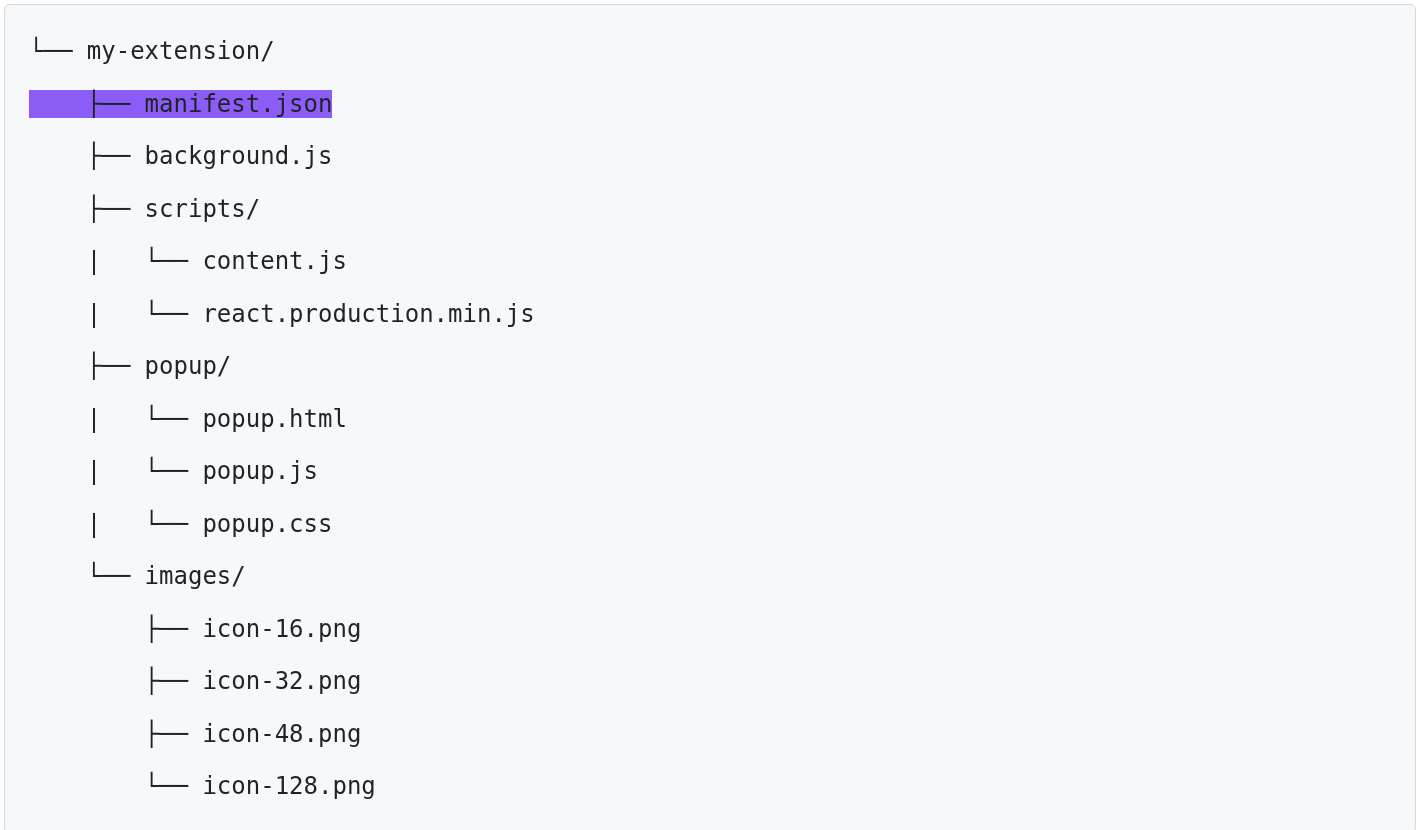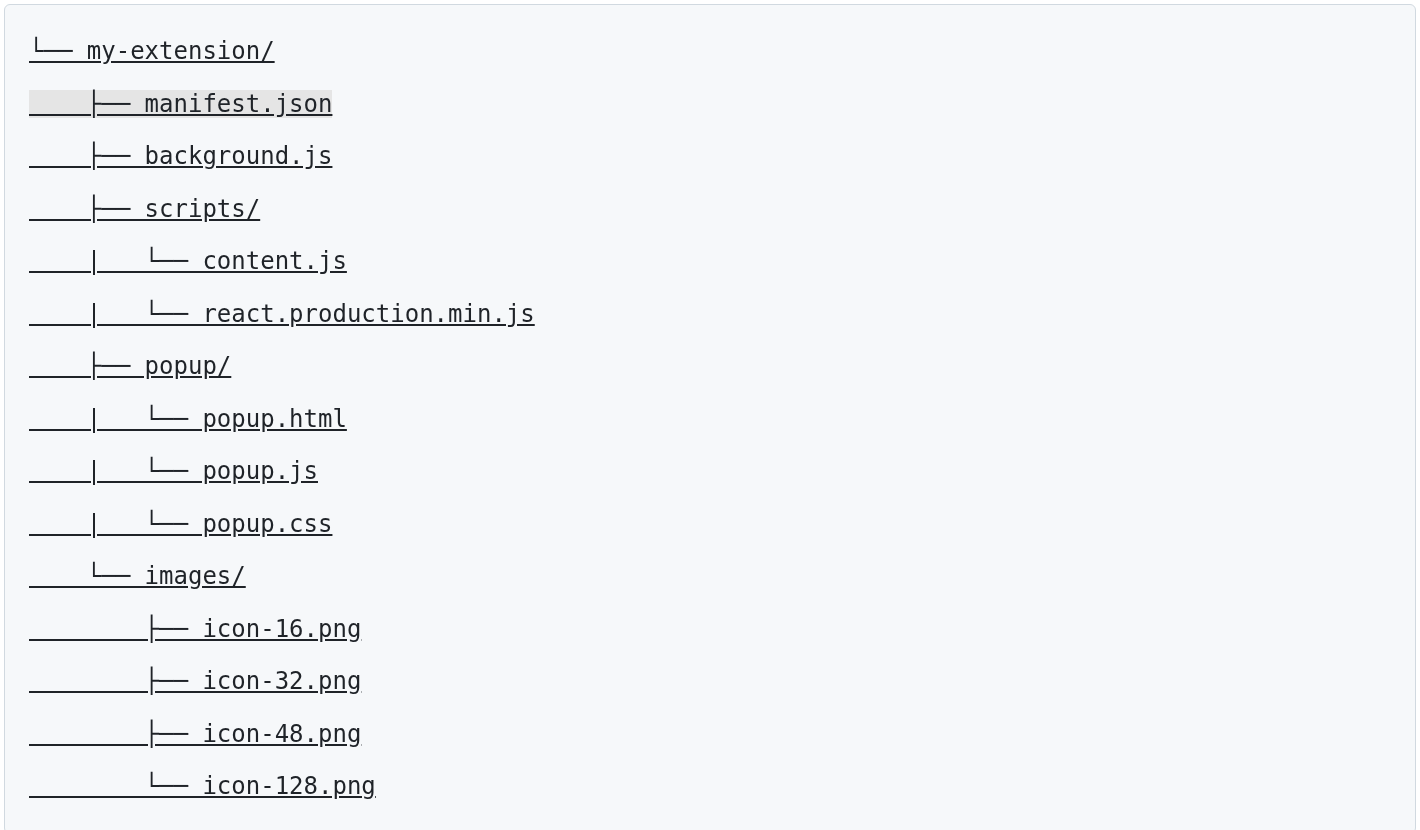--- a/index.html
+++ b/index.html
@@ -19,23 +19,22 @@
       padding: 20px 24px;
       margin: 4px;
       font-size: 24px;
       line-height: 52.5px;
       color: #1f2328;
       white-space: pre;
       overflow-x: auto;
     }
     .line {
       display: block;
-      text-decoration: underline;
     }
     .highlight {
-      background: #e5e5e5;
+      background: #8b5cf6;
       display: inline;
     }
   </style>
 </head>
 <body>
 
 <pre class="code-block"><span class="line">└── my-extension/</span><span class="line"><span class="highlight">    ├── manifest.json</span></span><span class="line">    ├── background.js</span><span class="line">    ├── scripts/</span><span class="line">    |   └── content.js</span><span class="line">    |   └── react.production.min.js</span><span class="line">    ├── popup/</span><span class="line">    |   └── popup.html</span><span class="line">    |   └── popup.js</span><span class="line">    |   └── popup.css</span><span class="line">    └── images/</span><span class="line">        ├── icon-16.png</span><span class="line">        ├── icon-32.png</span><span class="line">        ├── icon-48.png</span><span class="line">        └── icon-128.png</span></pre>
 
 </body></html>

